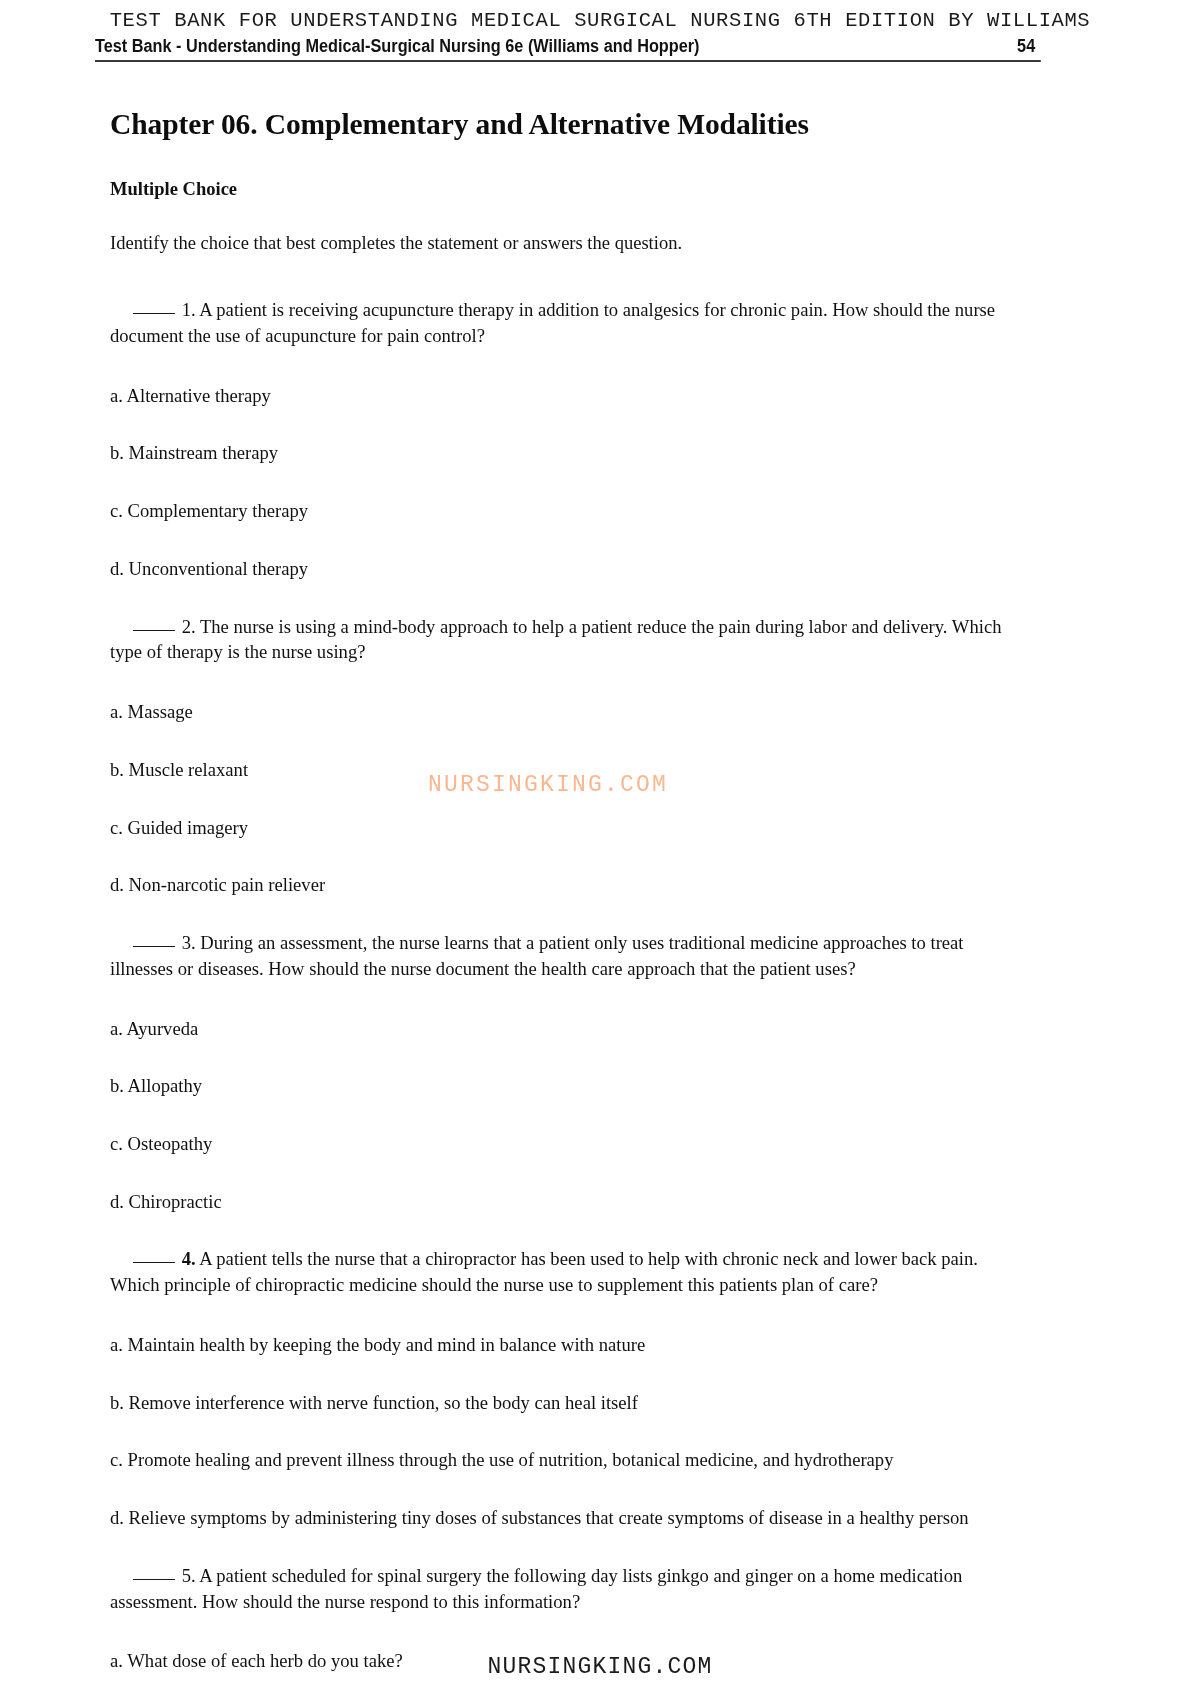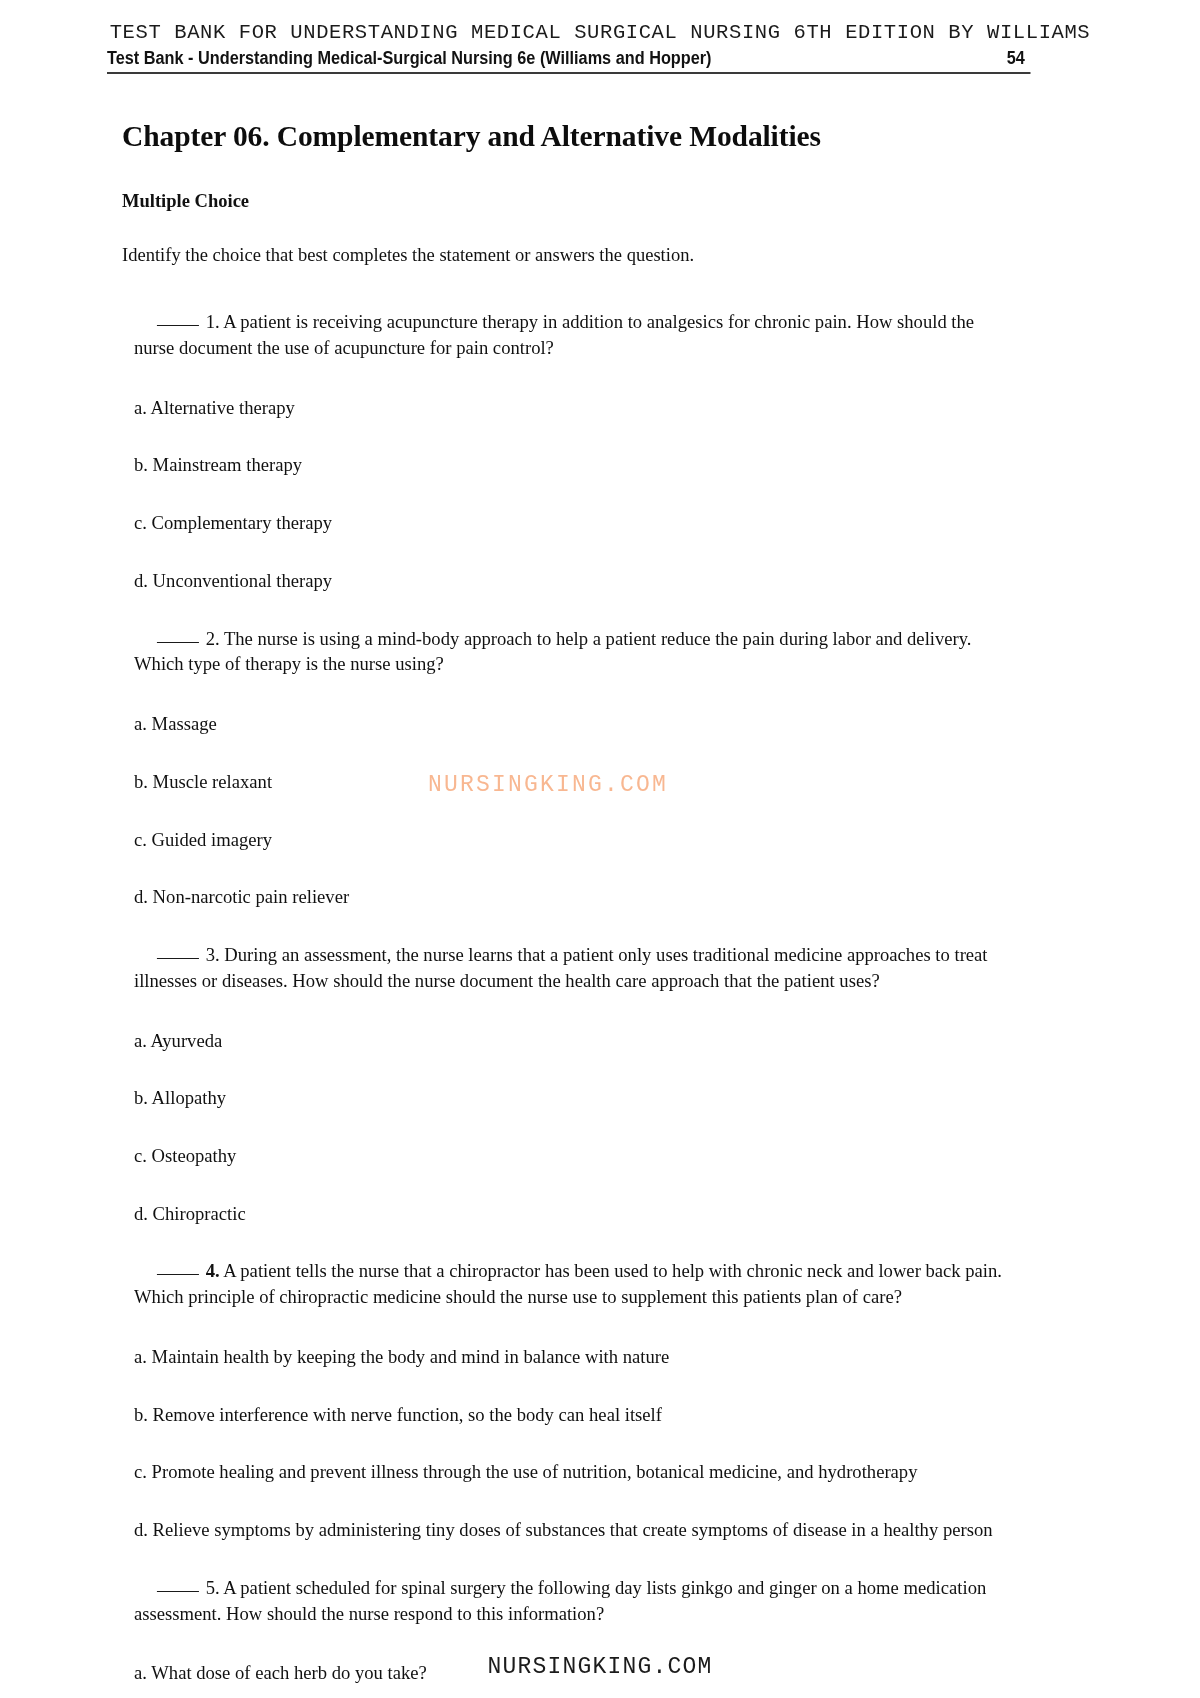--- a/index.html
+++ b/index.html
@@ -14,21 +14,21 @@
     position: relative;
     font-family: "Liberation Serif", "DejaVu Serif", serif;
     color: #111111;
     overflow: hidden;
   }
 
   .page {
     position: relative;
     width: 1200px;
     height: 1698px;
-    padding: 12px;
+    padding: 0;
   }
 
   
   .banner {
     font-family: "Liberation Mono", "DejaVu Sans Mono", monospace;
     font-size: 20.5px;
     letter-spacing: 0.6px;
     color: #1b1b1b;
     text-align: center;
     padding-top: 9px;
@@ -109,21 +109,21 @@
 
   .option {
     font-size: 19.5px;
     line-height: 1.32;
     margin: 0 0 32px 0;
     transform: scaleX(0.955);
     transform-origin: left center;
     width: 104%;
   }
 
-  .q-group { margin: 12px; }
+  .q-group { margin: 0; }
 
   
   .watermark {
     position: absolute;
     left: 428px;
     top: 772px;
     font-family: "Liberation Mono", "DejaVu Sans Mono", monospace;
     font-size: 23px;
     letter-spacing: 2.2px;
     color: #f8b48c;

